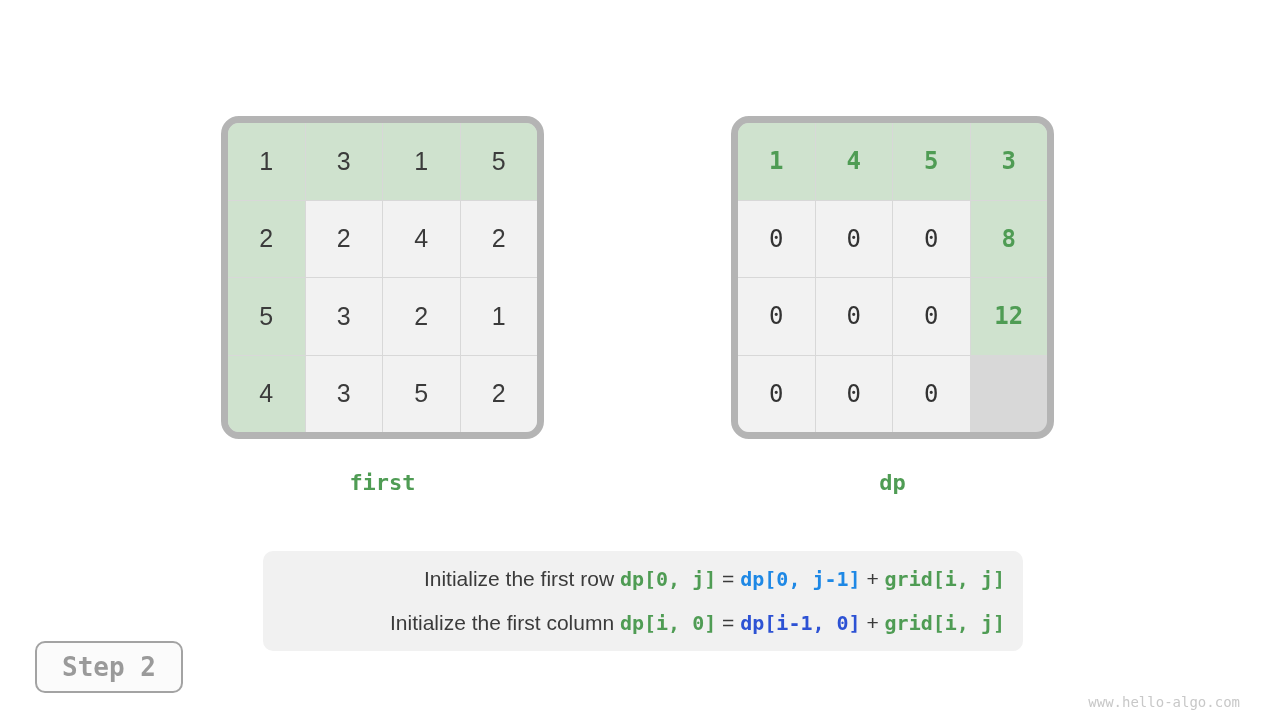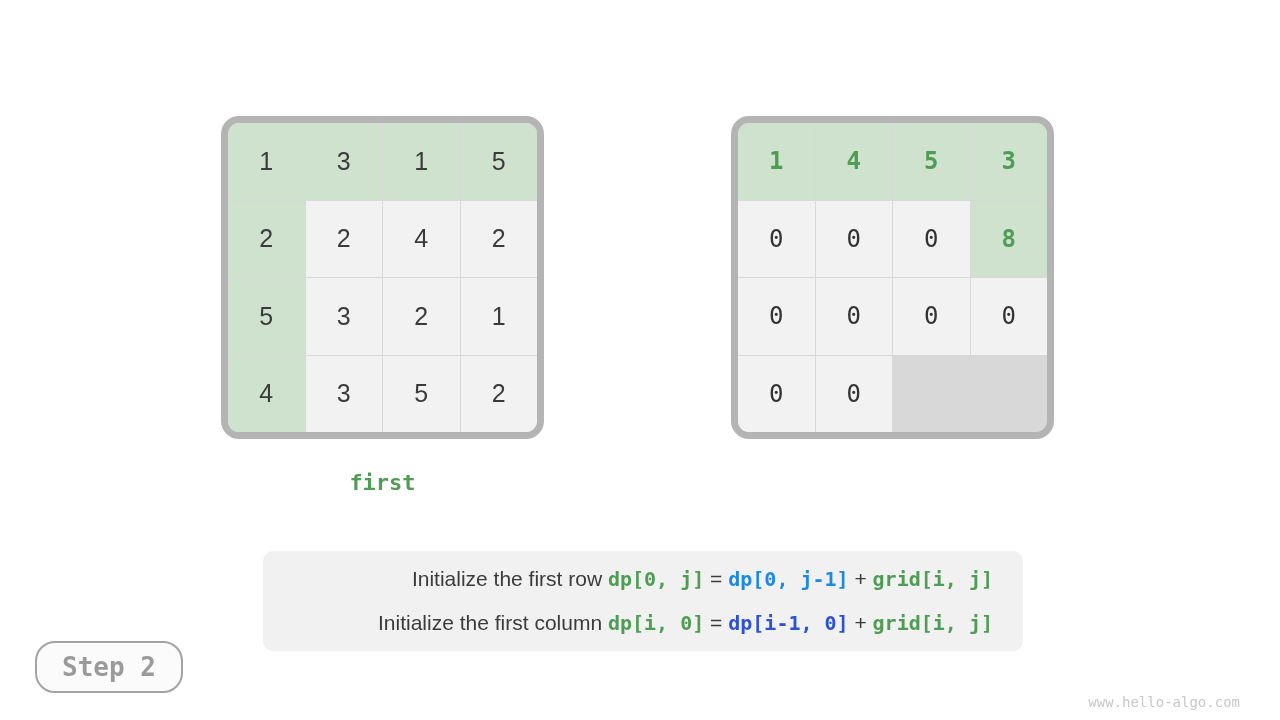--- a/index.html
+++ b/index.html
@@ -74,21 +74,21 @@
     width: 760px;
     height: 100px;
     box-sizing: border-box;
     background: var(--caption-bg);
     border-radius: 10px;
     display: flex;
     flex-direction: column;
     justify-content: center;
     align-items: flex-end;
     gap: 19px;
-    padding-right: 30px;
+    padding-right: 18px;
   }
   .caption-line {
     white-space: pre;
     font-size: 21px;
     line-height: 1.15;
   }
   .seg-plain {
     font-family: "Liberation Sans", sans-serif;
     color: var(--dark-text);
   }
@@ -104,21 +104,21 @@
   
   .step-badge {
     position: absolute;
     left: 35px;
     top: 641px;
     width: 148px;
     height: 52px;
     box-sizing: border-box;
     background: var(--step-bg);
     border: 2px solid var(--step-border);
-    border-radius: 20px;
+    border-radius: 10px;
     display: flex;
     align-items: center;
     justify-content: center;
     font-family: "DejaVu Sans Mono", monospace;
     font-weight: bold;
     font-size: 26px;
     color: var(--step-text);
   }
 
   
@@ -160,27 +160,29 @@
       <div class="cell mono hl hl-text">4</div>
       <div class="cell mono hl hl-text">5</div>
       <div class="cell mono hl hl-text">3</div>
       <div class="cell mono">0</div>
       <div class="cell mono">0</div>
       <div class="cell mono">0</div>
       <div class="cell mono hl hl-text">8</div>
       <div class="cell mono">0</div>
       <div class="cell mono">0</div>
       <div class="cell mono">0</div>
+      <div class="cell mono hl hl-text">12</div>
       <div class="cell mono">0</div>
       <div class="cell mono">0</div>
       <div class="cell mono">0</div>
     </div>
 
   <div class="matrix-label label-left">first</div>
 
+  <div class="matrix-label label-right">dp</div>
 
   <div class="caption">
     <div class="caption-line"><span class="seg-plain">Initialize the first row </span><span class="seg-code-green">dp[0, j]</span><span class="seg-plain"> = </span><span class="seg-code-blue-light">dp[0, j-1]</span><span class="seg-plain"> + </span><span class="seg-code-green">grid[i, j]</span></div>
     <div class="caption-line"><span class="seg-plain">Initialize the first column </span><span class="seg-code-green">dp[i, 0]</span><span class="seg-plain"> = </span><span class="seg-code-blue-dark">dp[i-1, 0]</span><span class="seg-plain"> + </span><span class="seg-code-green">grid[i, j]</span></div>
   </div>
 
   <div class="step-badge">
     <span>Step 2</span>
   </div>
 

